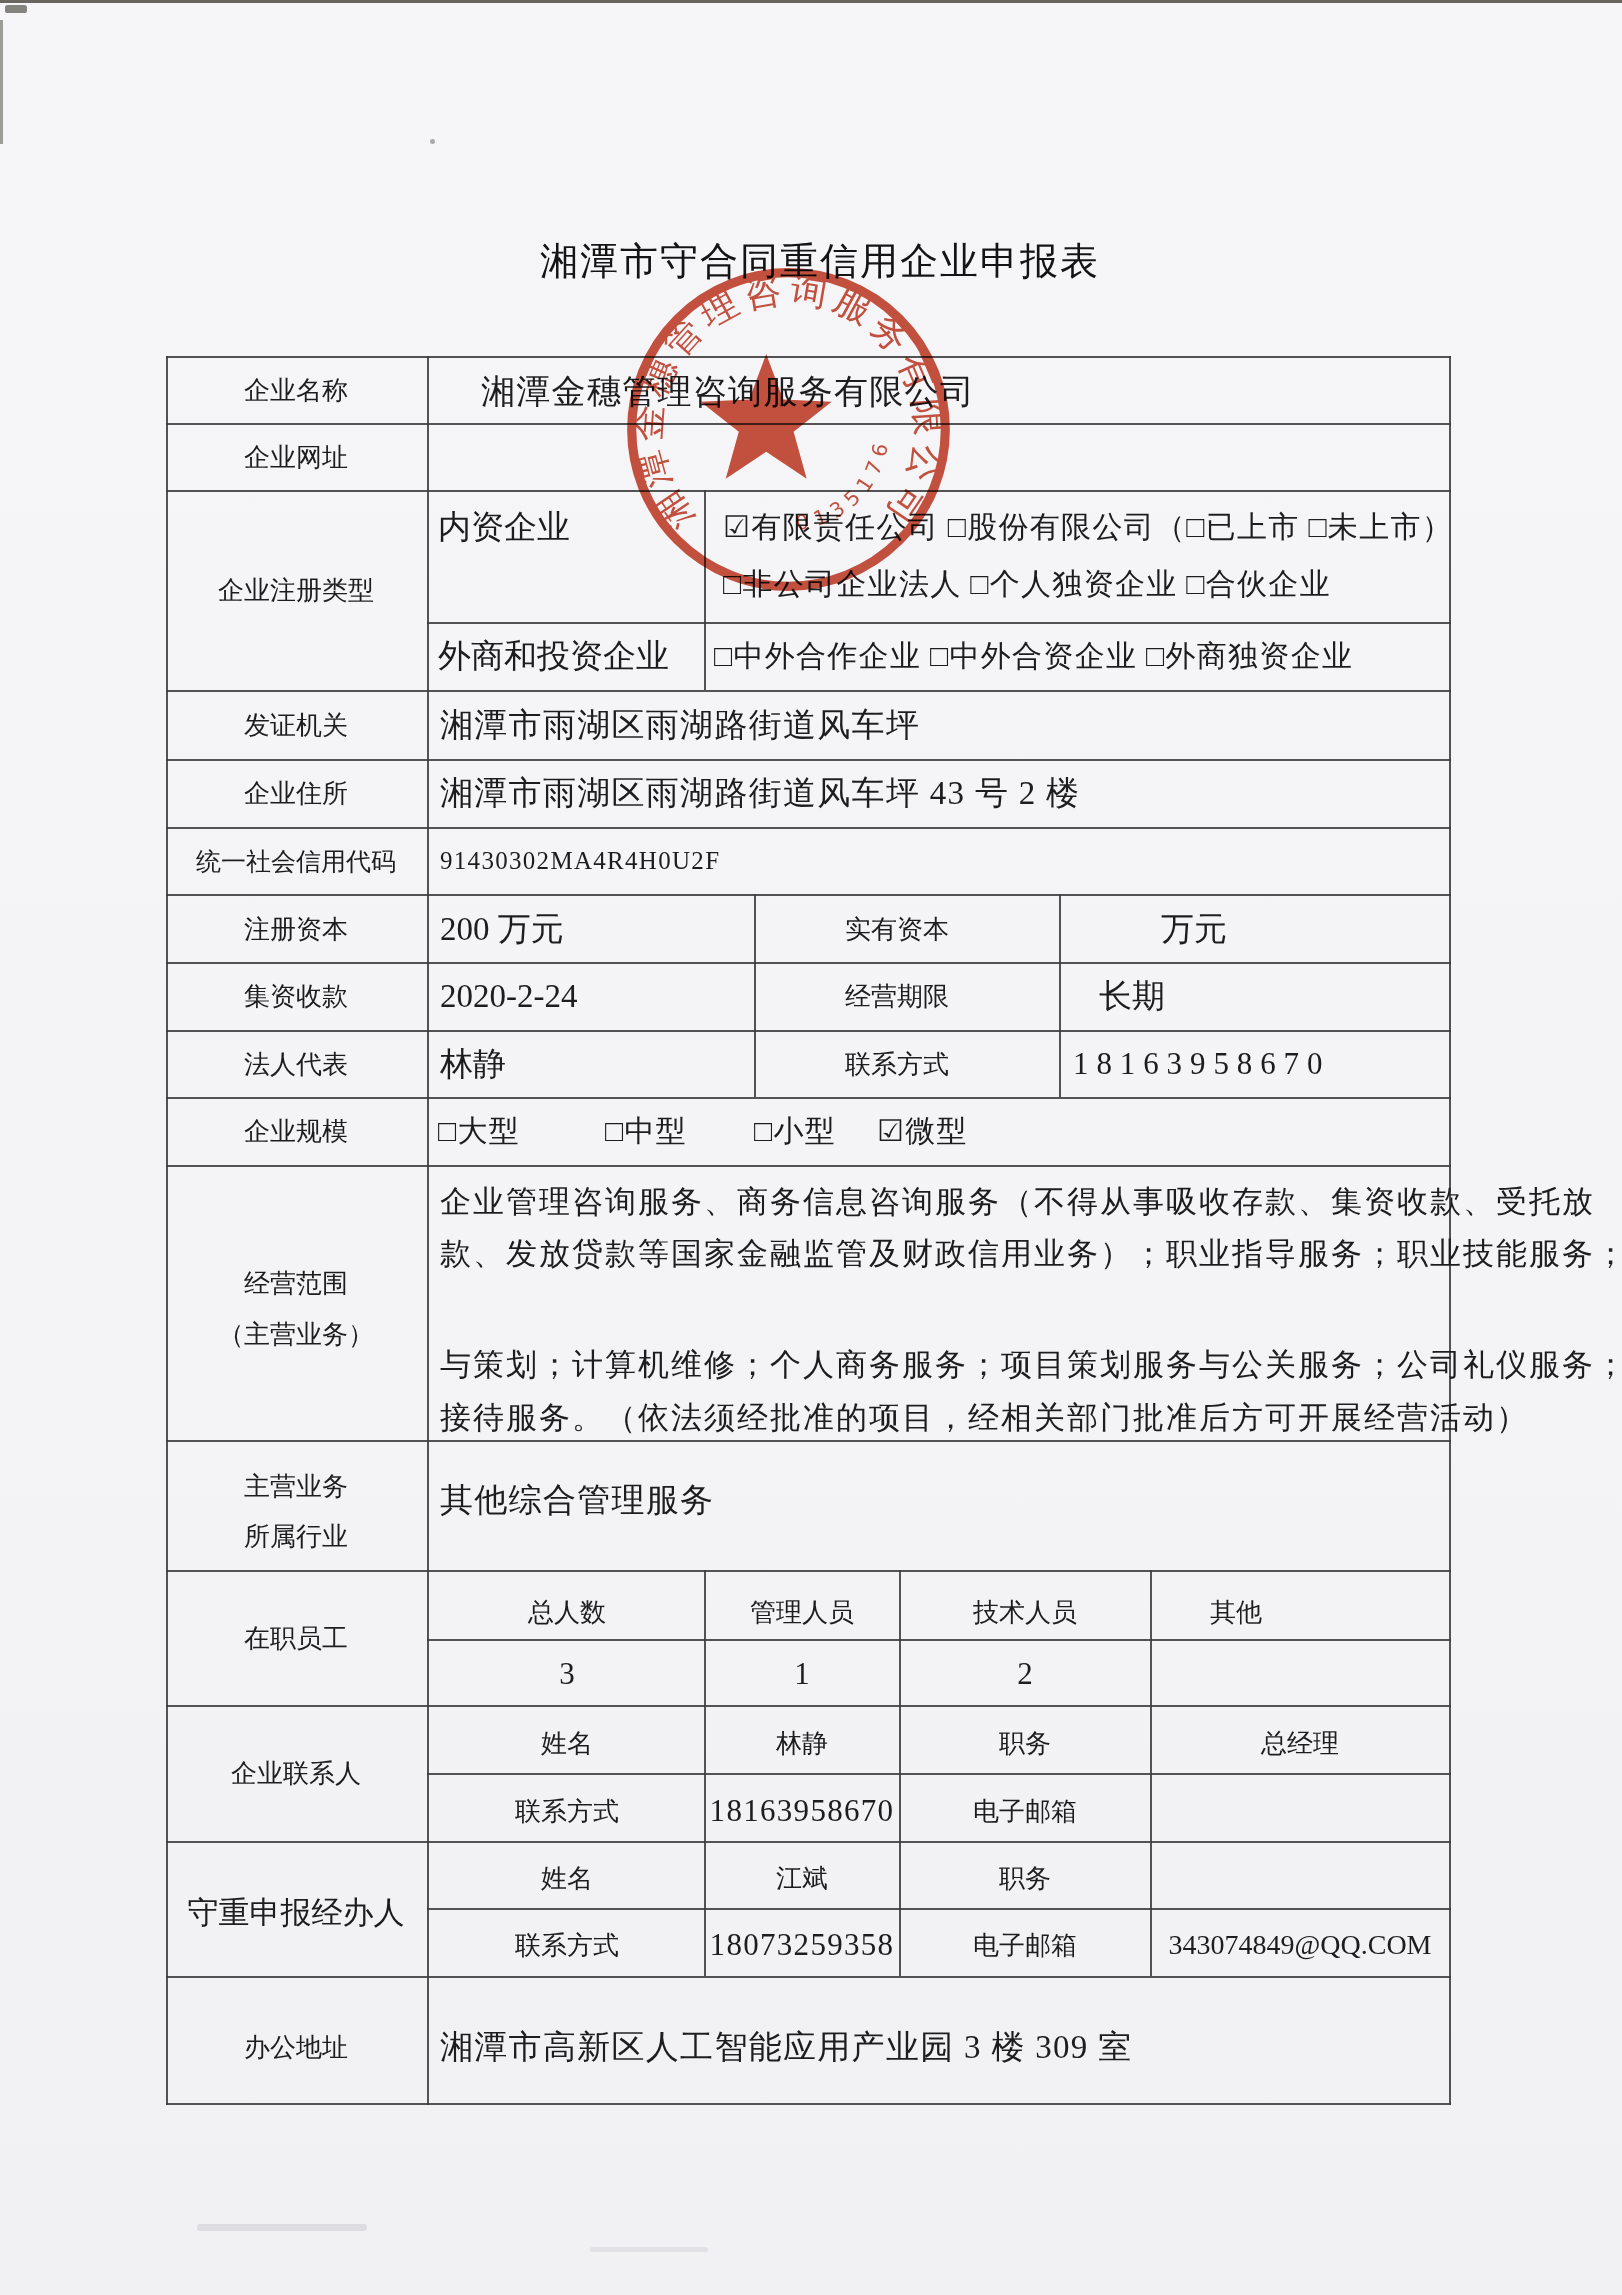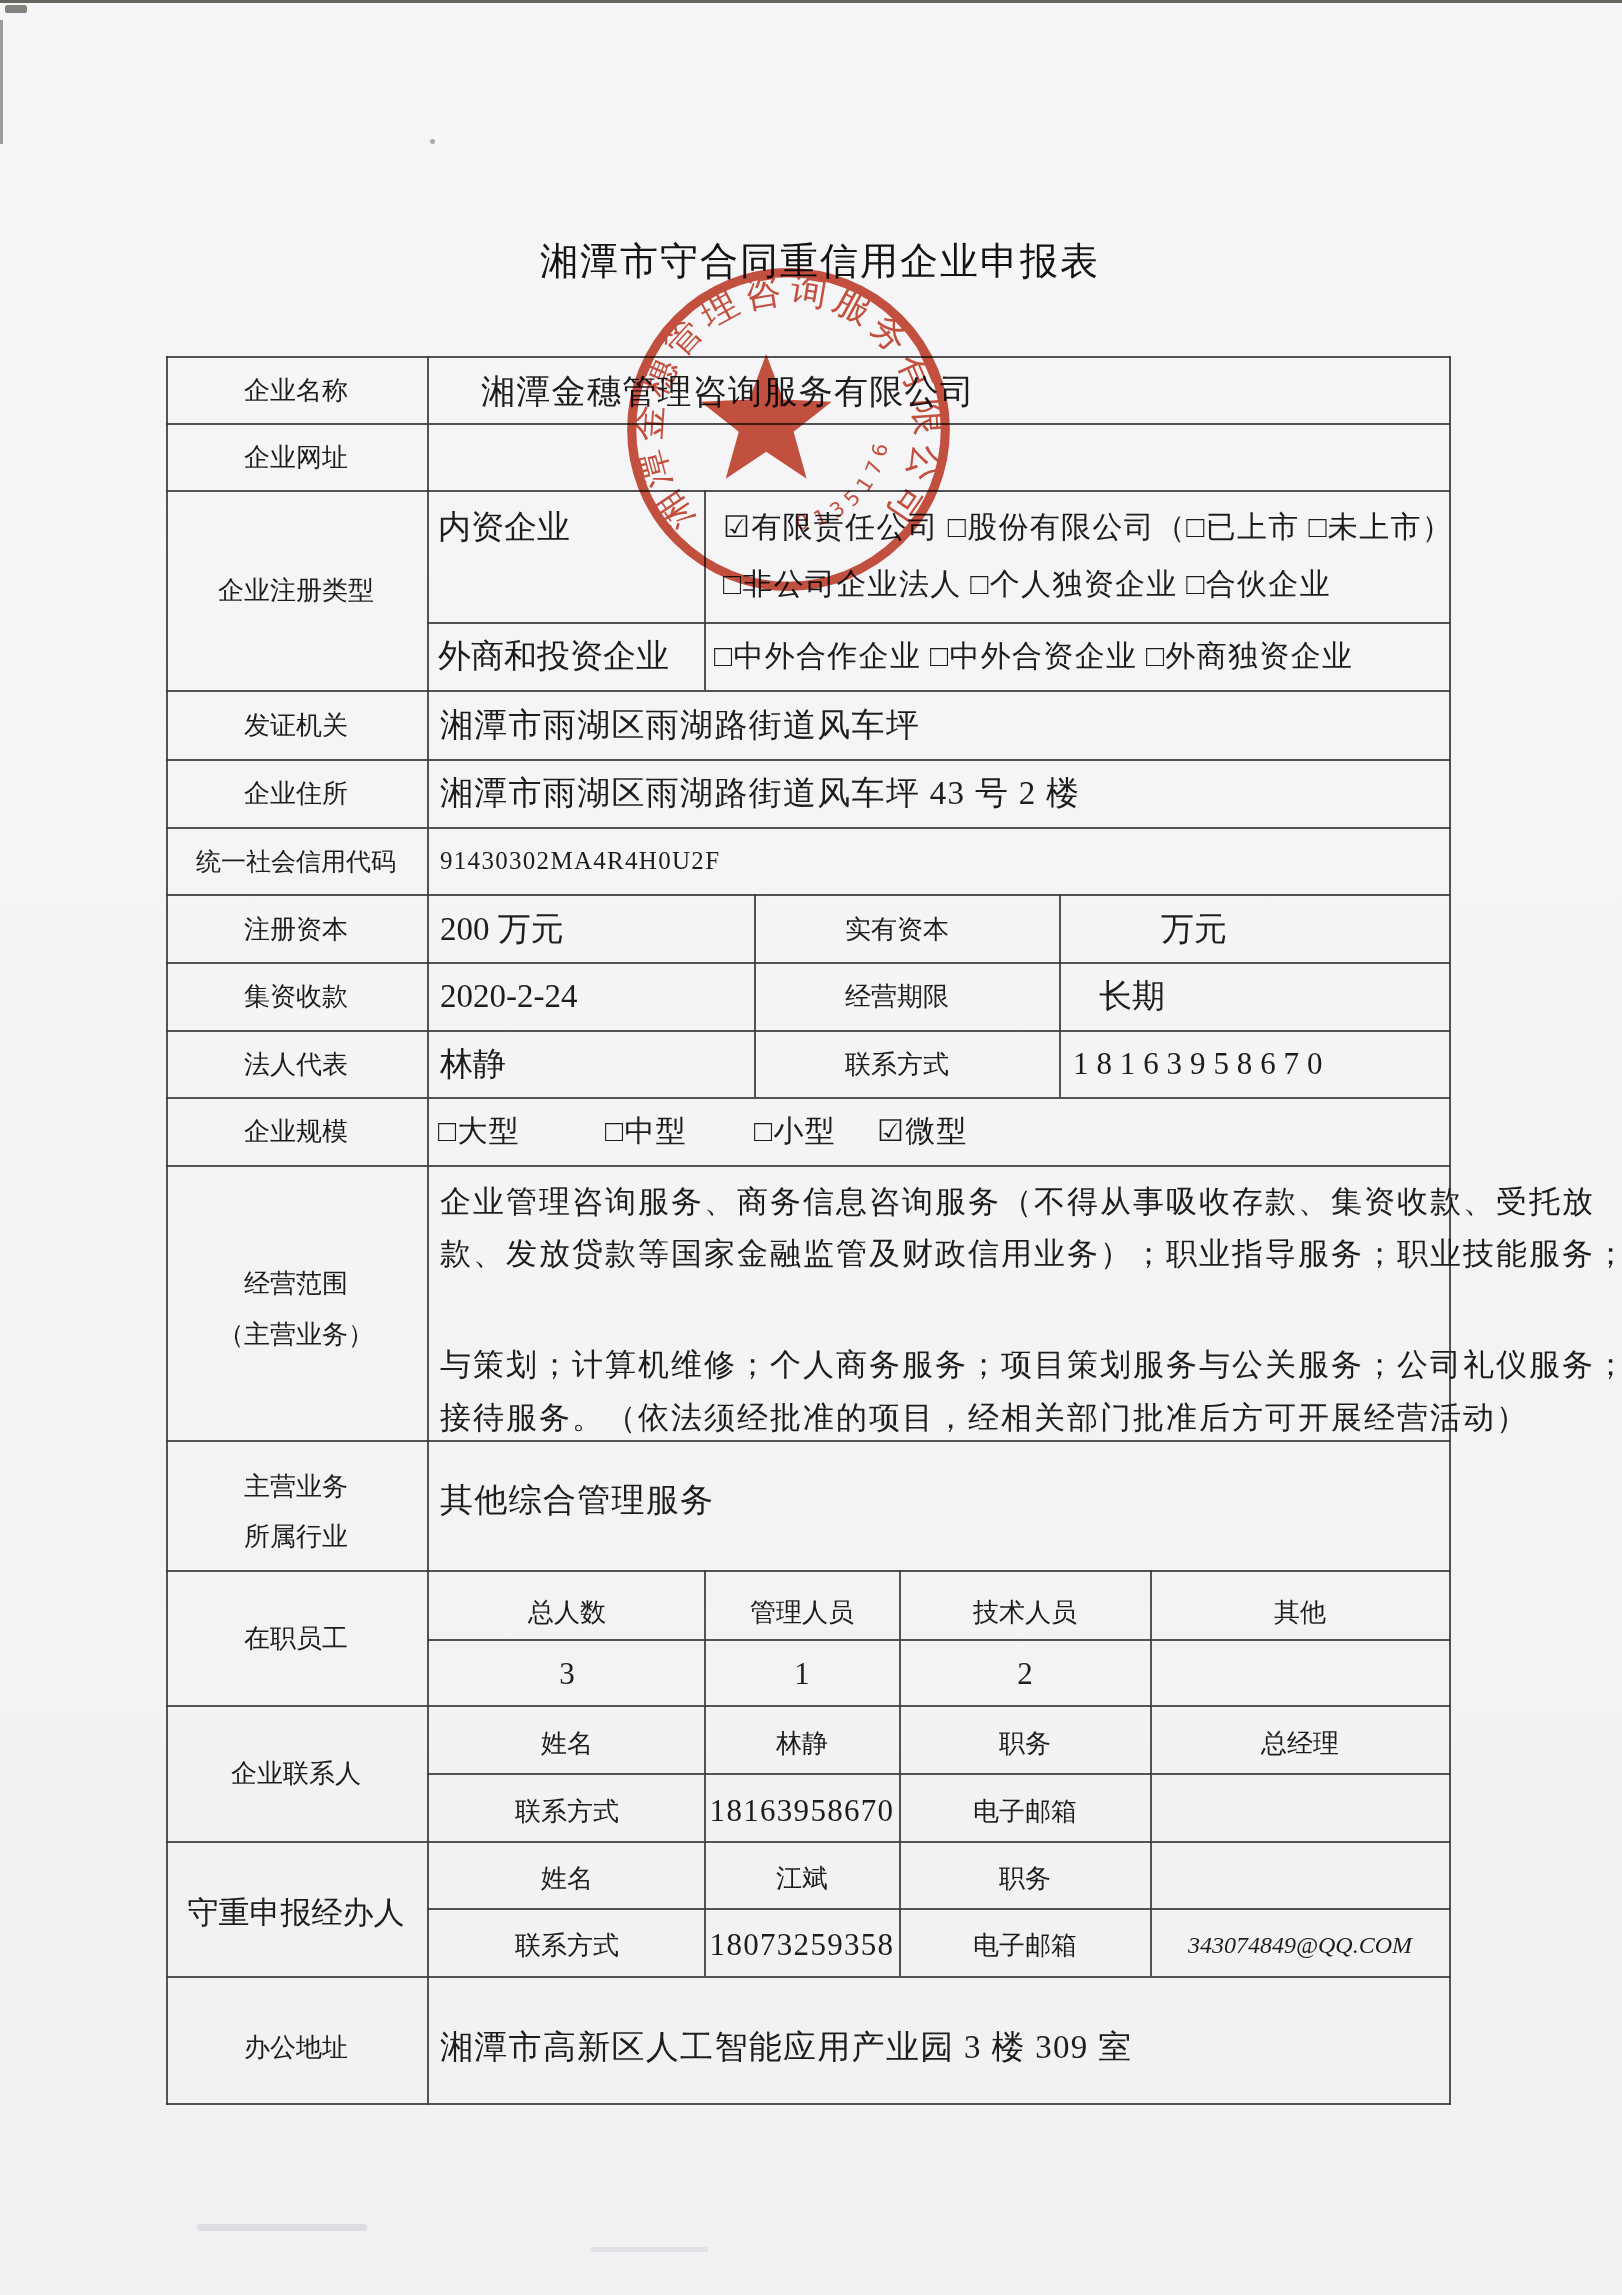--- a/index.html
+++ b/index.html
@@ -9,21 +9,21 @@
     font-family:"Liberation Serif","DejaVu Serif",serif;
     color:#1d1d1f;
   }
   
   .hl,.vl{position:absolute;background:#3c3c3e;opacity:.88;display:block;}
   .hl{height:2px;}
   .vl{width:2px;}
   
   .c{position:absolute;transform:translate(-50%,-50%);white-space:nowrap;font-size:26px;}
   .l{position:absolute;transform:translateY(-50%);white-space:nowrap;font-size:33px;}
-  .fs42{font-size:24px;font-style:italic;} .fs44{font-size:25px;} .fs46{font-size:30px;} .fs48{font-size:31px;}
+  .fs42{font-size:28px;} .fs44{font-size:25px;} .fs46{font-size:30px;} .fs48{font-size:31px;}
   .ls2{letter-spacing:1.3px;} .ls3{letter-spacing:2px;} .ls12{letter-spacing:7.9px;}
   .title{
     position:absolute;left:820px;top:261px;transform:translate(-50%,-50%);
     font-family:"Liberation Sans","DejaVu Sans",sans-serif;font-weight:normal;
     font-size:38px;letter-spacing:2px;color:#141414;white-space:nowrap;
   }
   .seal{position:absolute;left:614px;top:255px;width:349px;height:349px;
     mix-blend-mode:multiply;opacity:.9;}
   .seal text{fill:#c5402b;}
   .artifact{position:absolute;display:block;}
@@ -126,21 +126,21 @@
   <span class="l fs48 ls3" style="left:440px;top:1418px">接待服务。（依法须经批准的项目，经相关部门批准后方可开展经营活动）</span>
 
   <span class="c" style="left:296px;top:1486px">主营业务</span>
   <span class="c" style="left:296px;top:1536px">所属行业</span>
   <span class="l ls2" style="left:440px;top:1500px">其他综合管理服务</span>
 
   <span class="c" style="left:296px;top:1638px">在职员工</span>
   <span class="c" style="left:567px;top:1612px">总人数</span>
   <span class="c" style="left:802px;top:1612px">管理人员</span>
   <span class="c" style="left:1025px;top:1612px">技术人员</span>
-  <span class="c" style="left:1300px;top:1612px">其他</span>
+  <span class="c" style="left:1236px;top:1612px">其他</span>
   <span class="c fs48" style="left:567px;top:1674px">3</span>
   <span class="c fs48" style="left:802px;top:1674px">1</span>
   <span class="c fs48" style="left:1025px;top:1674px">2</span>
   <span class="c fs48" style="left:1300px;top:1674px"></span>
 
   <span class="c" style="left:296px;top:1773px">企业联系人</span>
   <span class="c" style="left:567px;top:1743px">姓名</span>
   <span class="c" style="left:802px;top:1743px">林静</span>
   <span class="c" style="left:1025px;top:1743px">职务</span>
   <span class="c" style="left:1300px;top:1743px">总经理</span>

